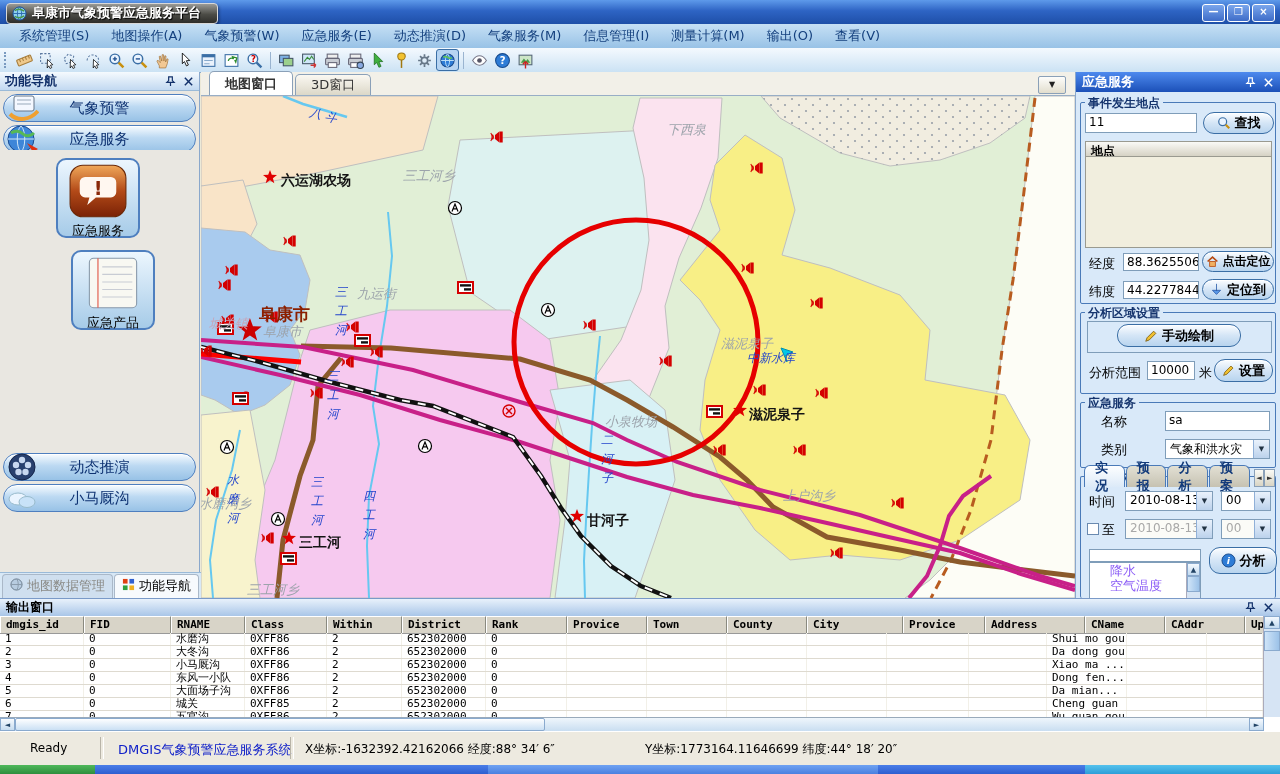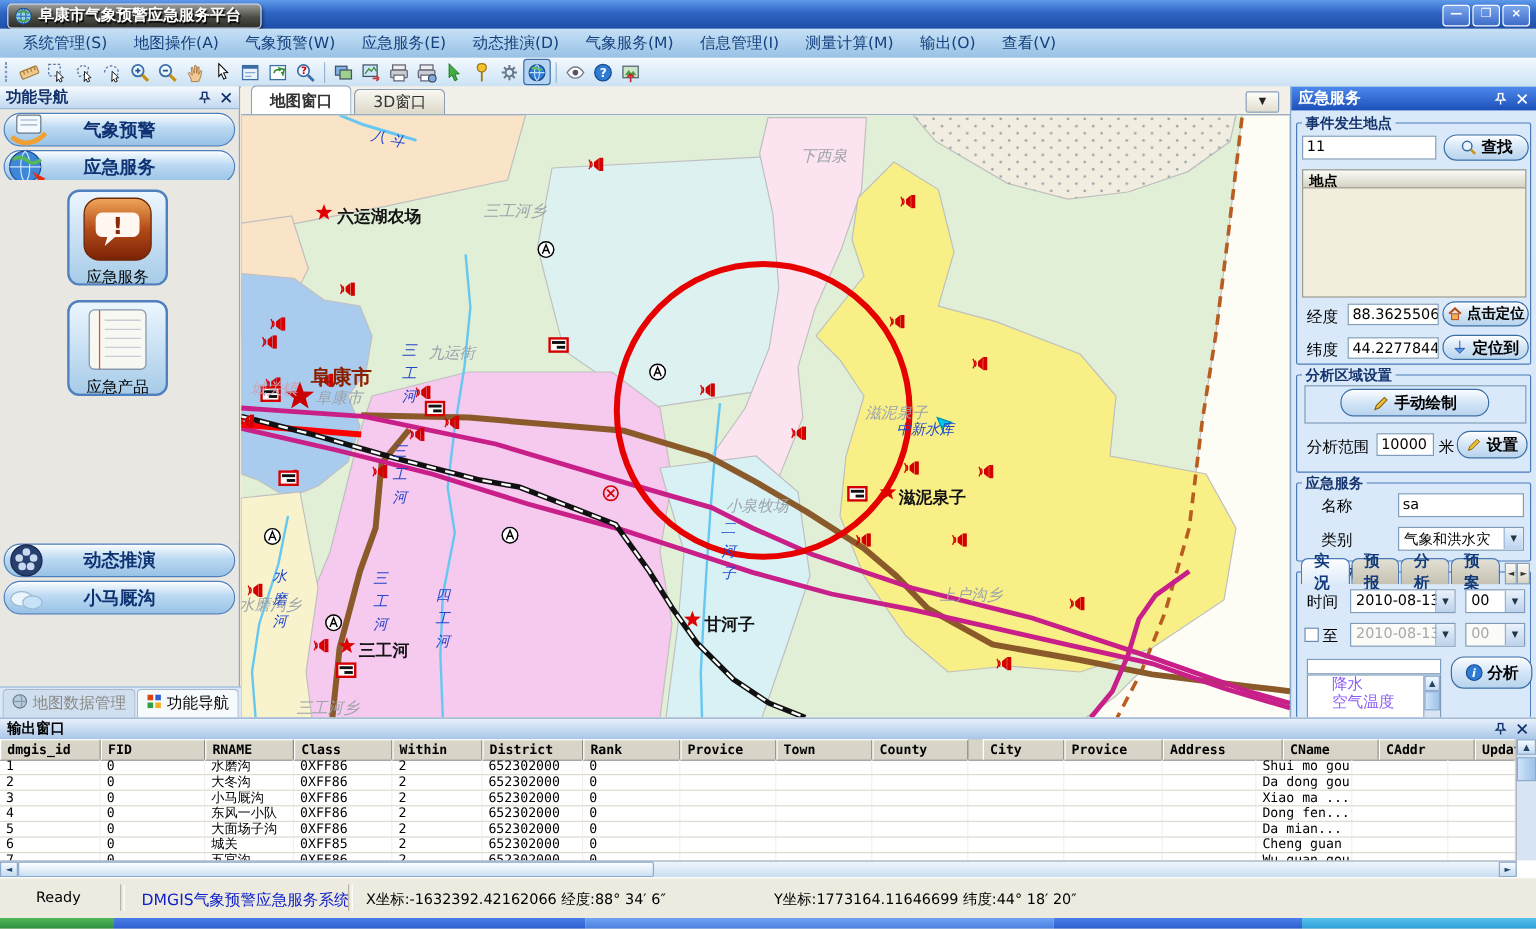--- a/index.html
+++ b/index.html
@@ -29,21 +29,21 @@
   
   .main{position:absolute;top:72px;left:0;width:1280px;height:526px}
   
   .left-panel{position:absolute;left:0;top:0;width:200px;height:526px;background:#E9E7E1;border-right:1px solid #8AA8CC;box-sizing:border-box}
   .panel-title{height:18px;background:linear-gradient(#F5FAFE,#C2D9F1);border-bottom:1px solid #9ABAD8;
     color:#12306A;font-weight:bold;font-size:13px;display:flex;align-items:center;padding:0 5px}
   .pt-sp{margin-left:auto;display:flex;gap:7px;align-items:center}
   .mini-ic{width:11px;height:11px;color:#12306A}
   .nav-btn{position:relative;height:26px;margin:3px 3px 0 3px;border:1px solid #4E7FBF;border-radius:14px;
     background:linear-gradient(#F8FCFF,#BCD9F2 45%,#98C2E6);display:flex;align-items:center;justify-content:center;
-    color:#0E3272;font-weight:bold;font-size:15px;box-shadow:inset 0 1px 0 #fff}
+    color:#0E3272;font-weight:normal;font-size:15px;box-shadow:inset 0 1px 0 #fff}
   .nav-ico{position:absolute;left:1px;top:-3px;width:34px;height:32px}
   .shortcut-zone{position:absolute;left:0;top:78px;width:199px;height:300px;background:#E9E7E1}
   .big-btn{position:absolute;left:56px;width:84px;height:80px;border:2px solid #4E7FBF;border-radius:10px;
     background:linear-gradient(#ECF6FE,#A6CBE8);display:flex;flex-direction:column;align-items:center;box-sizing:border-box;padding-top:4px}
   .big-label{font-size:13px;color:#000;margin-top:1px}
   .bottom-nav{position:absolute;left:0;top:378px;width:199px}
   .left-tabs{position:absolute;bottom:0;left:0;width:199px;height:25px;background:#D8E8F6;display:flex;align-items:flex-end;border-top:1px solid #9ABAD8;padding-left:2px}
   .l-tab{display:flex;align-items:center;gap:4px;padding:2px 7px 3px 7px;font-size:13px;color:#8A8A86;
     border:1px solid #AAB8C8;border-bottom:none;border-radius:4px 4px 0 0;background:#CFDFEF;margin-right:1px}
   .l-tab.active{background:#F7FAFD;color:#000}
@@ -335,21 +335,21 @@
                   <stop offset=".5" stop-color="#B34A18"></stop>
                   <stop offset="1" stop-color="#7A2206"></stop>
                 </linearGradient>
               </defs>
               <rect x="1" y="1" width="52" height="48" rx="12" fill="url(#ga)" stroke="#6A2808"></rect>
               <path d="M15 12h24a5 5 0 0 1 5 5v9a5 5 0 0 1-5 5H25l-8 7 2-7h-4a5 5 0 0 1-5-5v-9a5 5 0 0 1 5-5z" fill="#FFF7F0"></path>
               <text x="23" y="29" font-size="18" font-weight="bold" fill="#8A2808">!</text>
             </svg></span>
           <div class="big-label">应急服务</div>
         </div>
-        <div class="big-btn" style="top: 100px;">
+        <div class="big-btn" style="top: 100px; margin-left: 15px;">
           <span><svg viewBox="0 0 54 50" width="58" height="54">
               <rect x="5" y="2" width="44" height="46" rx="4" fill="#F8F8F2" stroke="#8899AA"></rect>
               <path d="M13 2v46" stroke="#E05040"></path>
               <path d="M17 10h28M17 17h28M17 24h28M17 31h28M17 38h28" stroke="#C8CCD4"></path>
             </svg></span>
           <div class="big-label">应急产品</div>
         </div>
       </div>
     <div class="bottom-nav" id="nav-bottom">
         <div class="nav-btn">
@@ -800,21 +800,21 @@
       <div class="oth" style="width: 84px;">dmgis_id</div>
       <div class="oth" style="width: 87px;">FID</div>
       <div class="oth" style="width: 74px;">RNAME</div>
       <div class="oth" style="width: 82px;">Class</div>
       <div class="oth" style="width: 75px;">Within</div>
       <div class="oth" style="width: 84px;">District</div>
       <div class="oth" style="width: 81px;">Rank</div>
       <div class="oth" style="width: 80px;">Provice</div>
       <div class="oth" style="width: 80px;">Town</div>
       <div class="oth" style="width: 80px;">County</div>
-      <div class="oth" style="width: 68px; margin-left: 12px;">City</div>
+      <div class="oth" style="width: 96px;">City</div>
       <div class="oth" style="width: 82px;">Provice</div>
       <div class="oth" style="width: 100px;">Address</div>
       <div class="oth" style="width: 80px;">CName</div>
       <div class="oth" style="width: 80px;">CAddr</div>
       <div class="oth" style="width: 56px;">Update</div>
     </div>
   <div class="out-rows" id="out-rows">
       <div class="otr">
         <div class="otd" style="width: 84px;">1</div>
         <div class="otd" style="width: 87px;">0</div>

